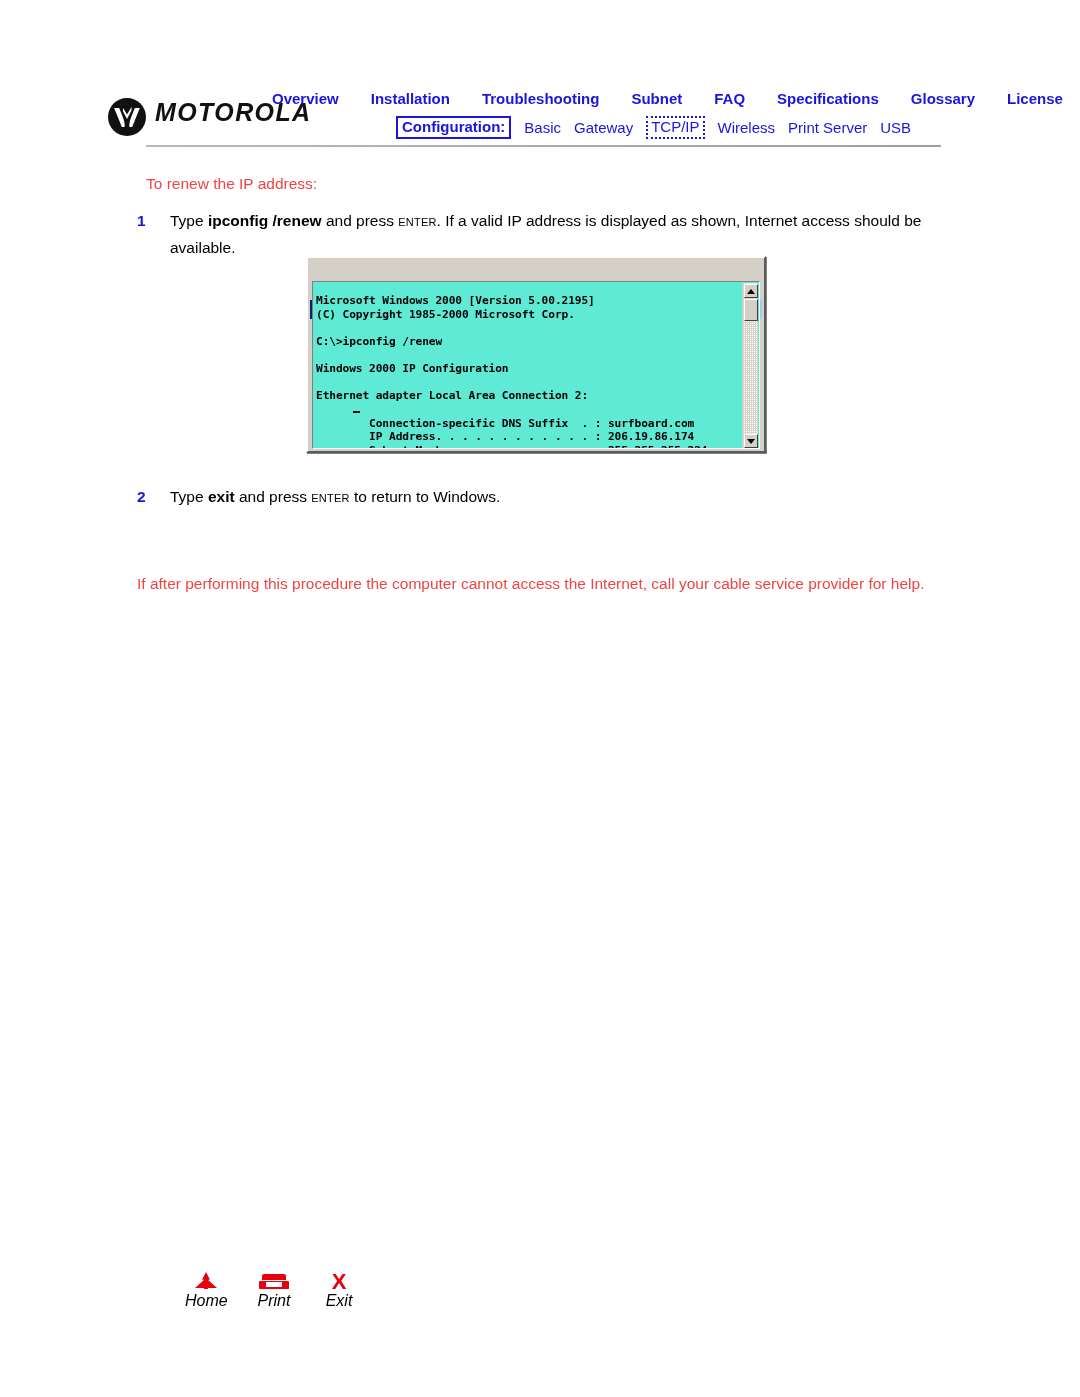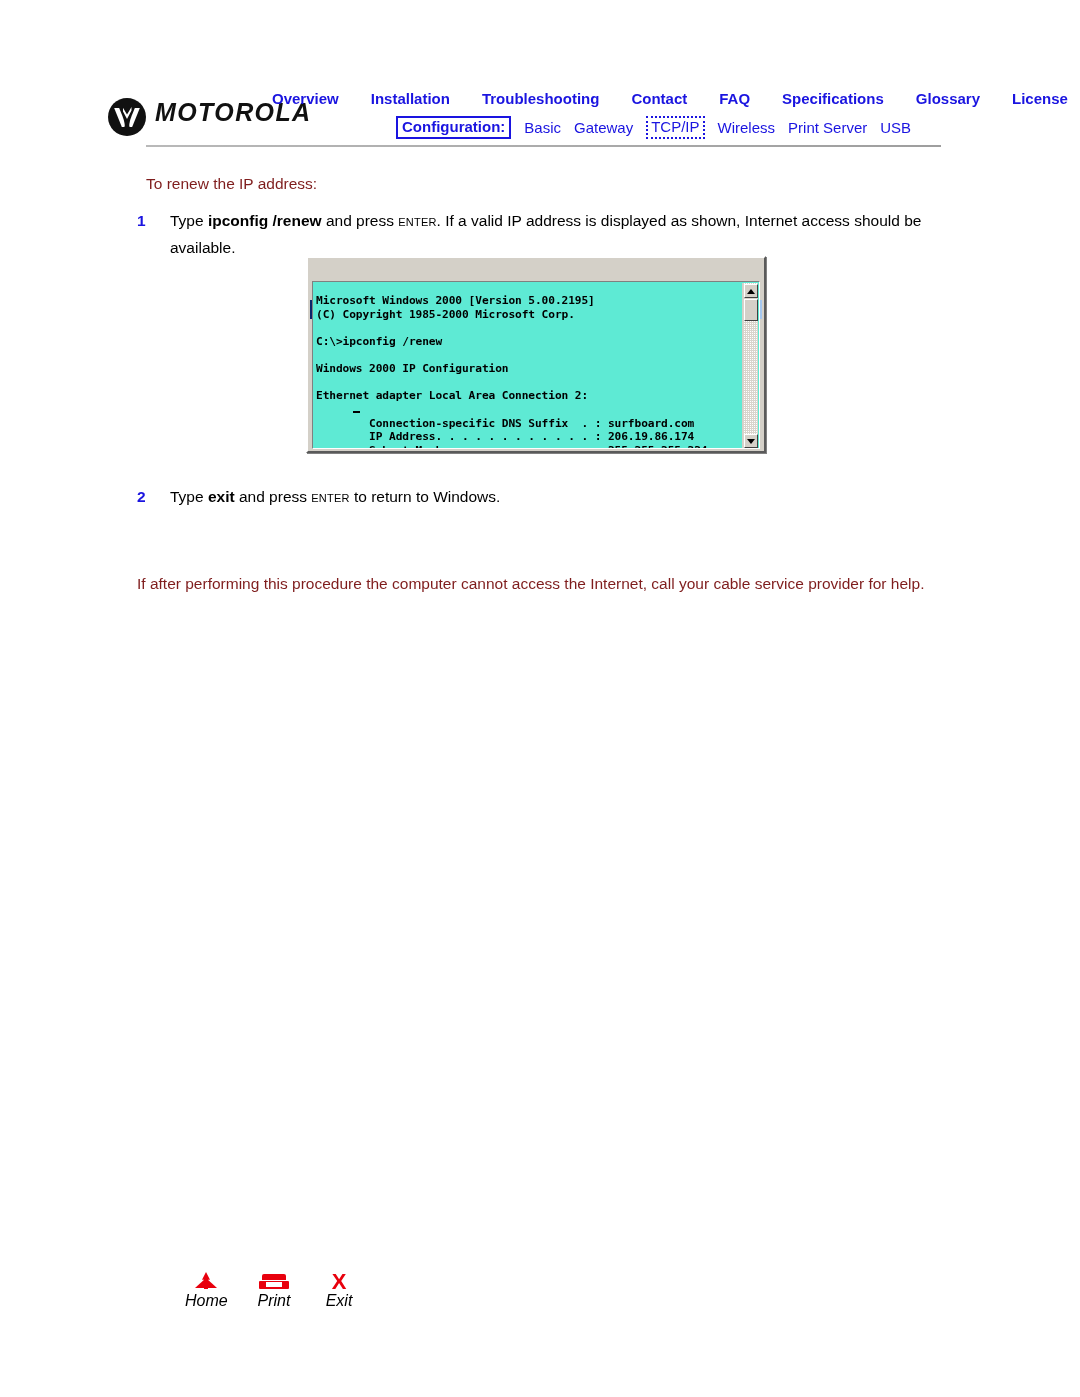--- a/index.html
+++ b/index.html
@@ -132,21 +132,21 @@
   #content {
     position: absolute;
     left: 0;
     top: 150px;
     width: 1080px;
   }
   .para {
     position: absolute;
     font-size: 15.5px;
     line-height: 24px;
-    color: #7f1d1d;
+    color: #ef4444;
   }
   .step {
     position: absolute;
     display: flex;
     font-size: 15.5px;
     line-height: 26px;
   }
   .step-num {
     width: 33px;
     flex: none;
@@ -441,21 +441,21 @@
       <div id="logo-bat"></div>
     </div>
     <div id="logo-word">MOTOROLA</div>
   </div>
 
   <div id="nav">
     <div id="nav-row1">
       <span class="nav-item">Overview</span>
       <span class="nav-item">Installation</span>
       <span class="nav-item">Troubleshooting</span>
-      <span class="nav-item">Contact</span>
+      <span class="nav-item">Subnet</span>
       <span class="nav-item">FAQ</span>
       <span class="nav-item">Specifications</span>
       <span class="nav-item">Glossary</span>
       <span class="nav-item">License</span>
     </div>
     <div id="nav-row2">
       <span class="nav-boxed">Configuration:</span>
       <span class="nav-item">Basic</span>
       <span class="nav-item">Gateway</span>
       <span class="nav-dotted">TCP/IP</span>

